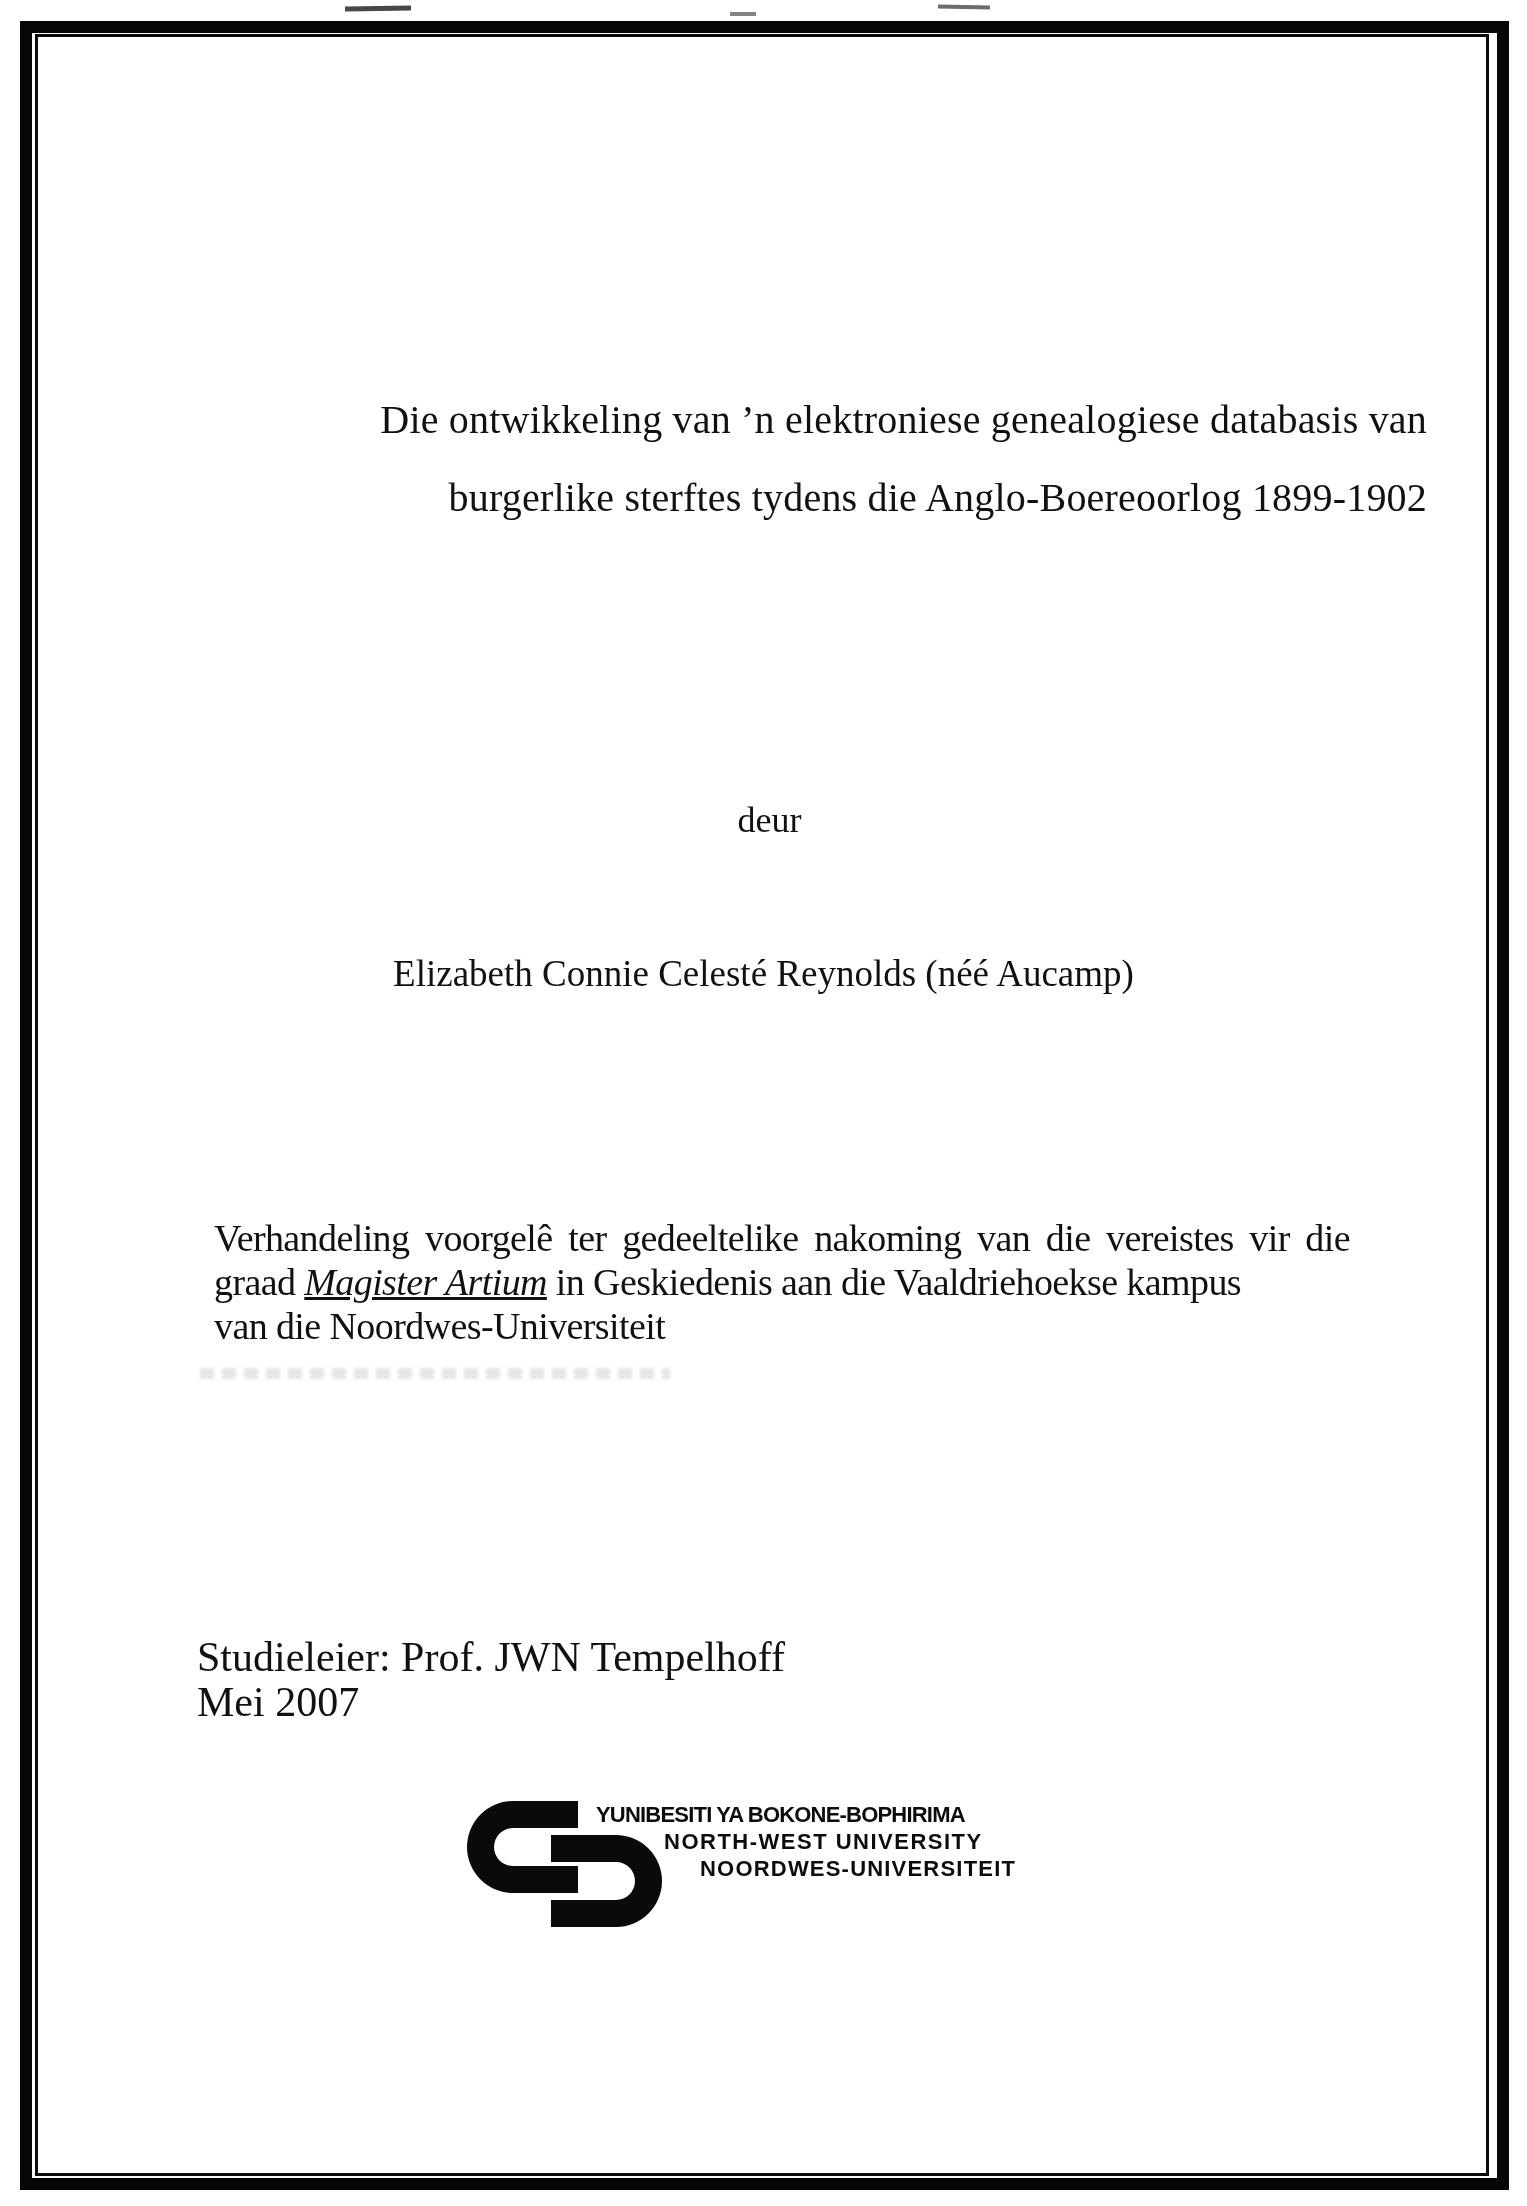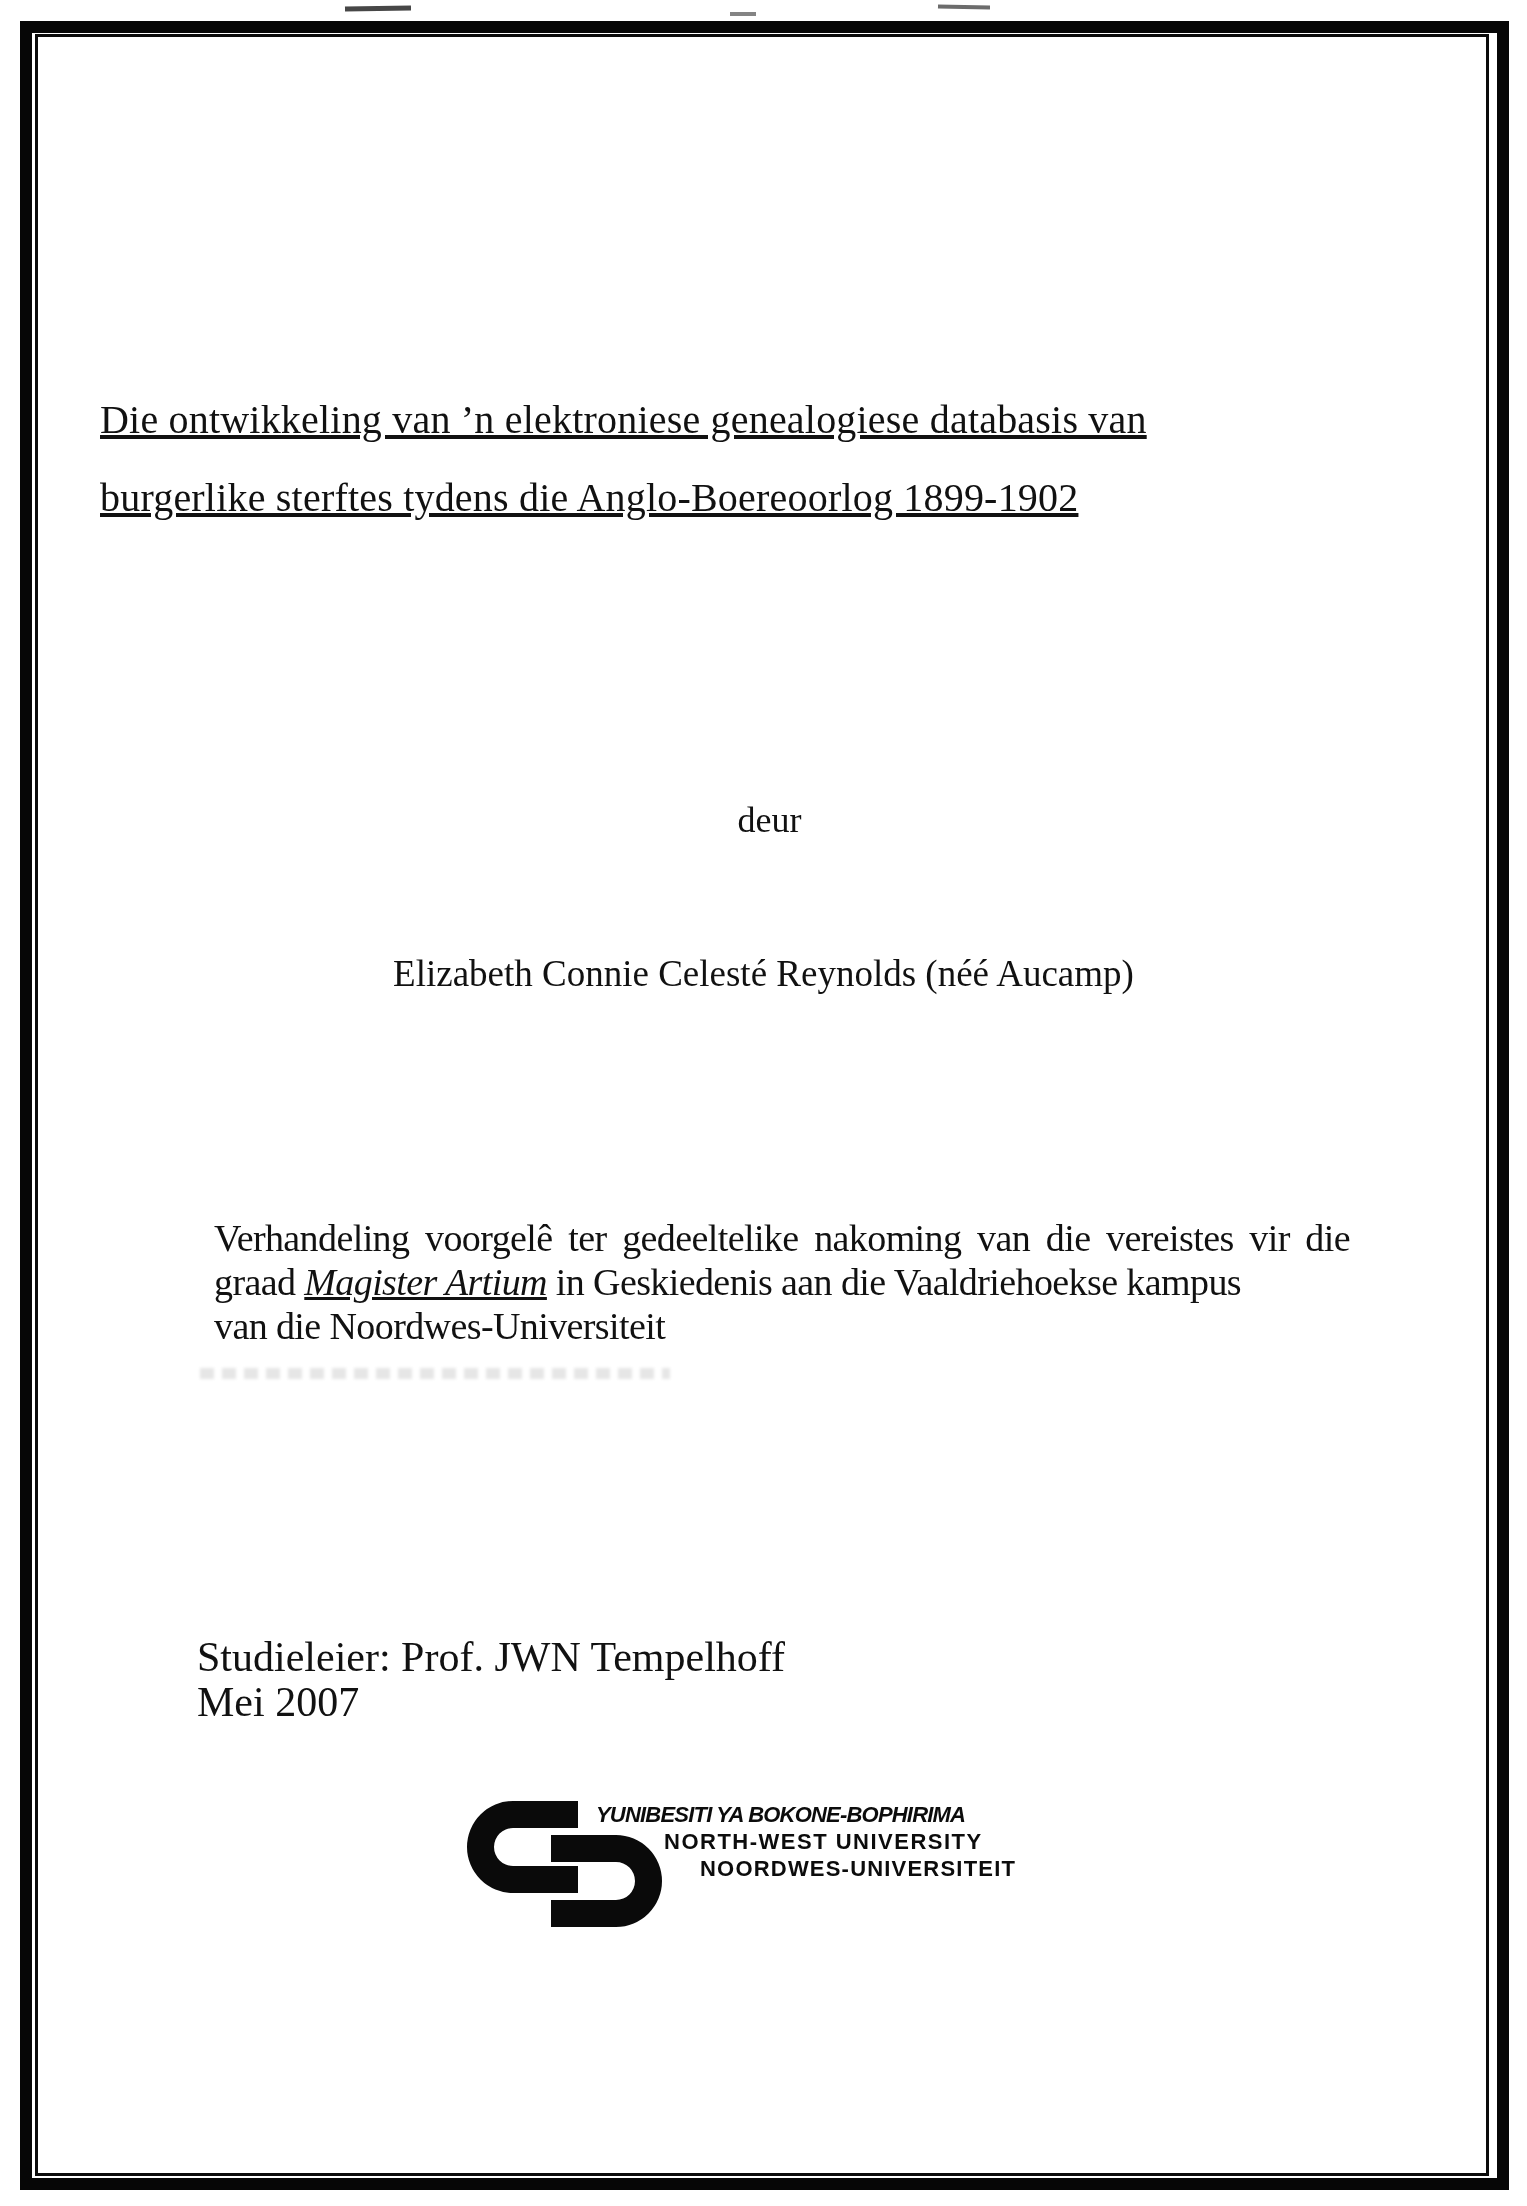--- a/index.html
+++ b/index.html
@@ -32,21 +32,21 @@
     position: absolute;
     left: 200px; top: 1368px; width: 470px; height: 11px;
     background: repeating-linear-gradient(90deg, #555 0 14px, transparent 14px 22px);
     opacity: .14; filter: blur(1.5px);
   }
 
   .title {
     position: absolute;
     left: 100px; right: 100px; top: 381px;
     font-size: 40px; line-height: 78px;
-    text-align: left; letter-spacing: 0.2px; text-decoration: underline;
+    text-align: right; letter-spacing: 0.2px;
   }
   .byline {
     position: absolute;
     left: 12px; right: 0; top: 799px;
     font-size: 36px; text-align: center;
   }
   .author {
     position: absolute;
     left: 0; right: 0; top: 952px;
     font-size: 37px; text-align: center;
@@ -68,21 +68,21 @@
     position: absolute;
     left: 460px; top: 1798px;
     width: 205px; height: 133px;
   }
   .logo-text {
     position: absolute;
     font-family: "Liberation Sans", sans-serif;
     font-weight: bold; font-size: 22px; line-height: 26px;
     color: #0c0c0c; white-space: nowrap;
   }
-  .logo-l1 { left: 596px; top: 1802px; letter-spacing: -0.8px; font-style: italic; }
+  .logo-l1 { left: 596px; top: 1802px; letter-spacing: -0.8px; }
   .logo-l2 { left: 664px; top: 1829px; letter-spacing: 1.5px; }
   .logo-l3 { left: 700px; top: 1856px; letter-spacing: 1.2px; }
 </style>
 </head>
 <body>
 
 <div class="page">
 
   <div class="frame-outer"></div>
   <div class="frame-inner"></div>

